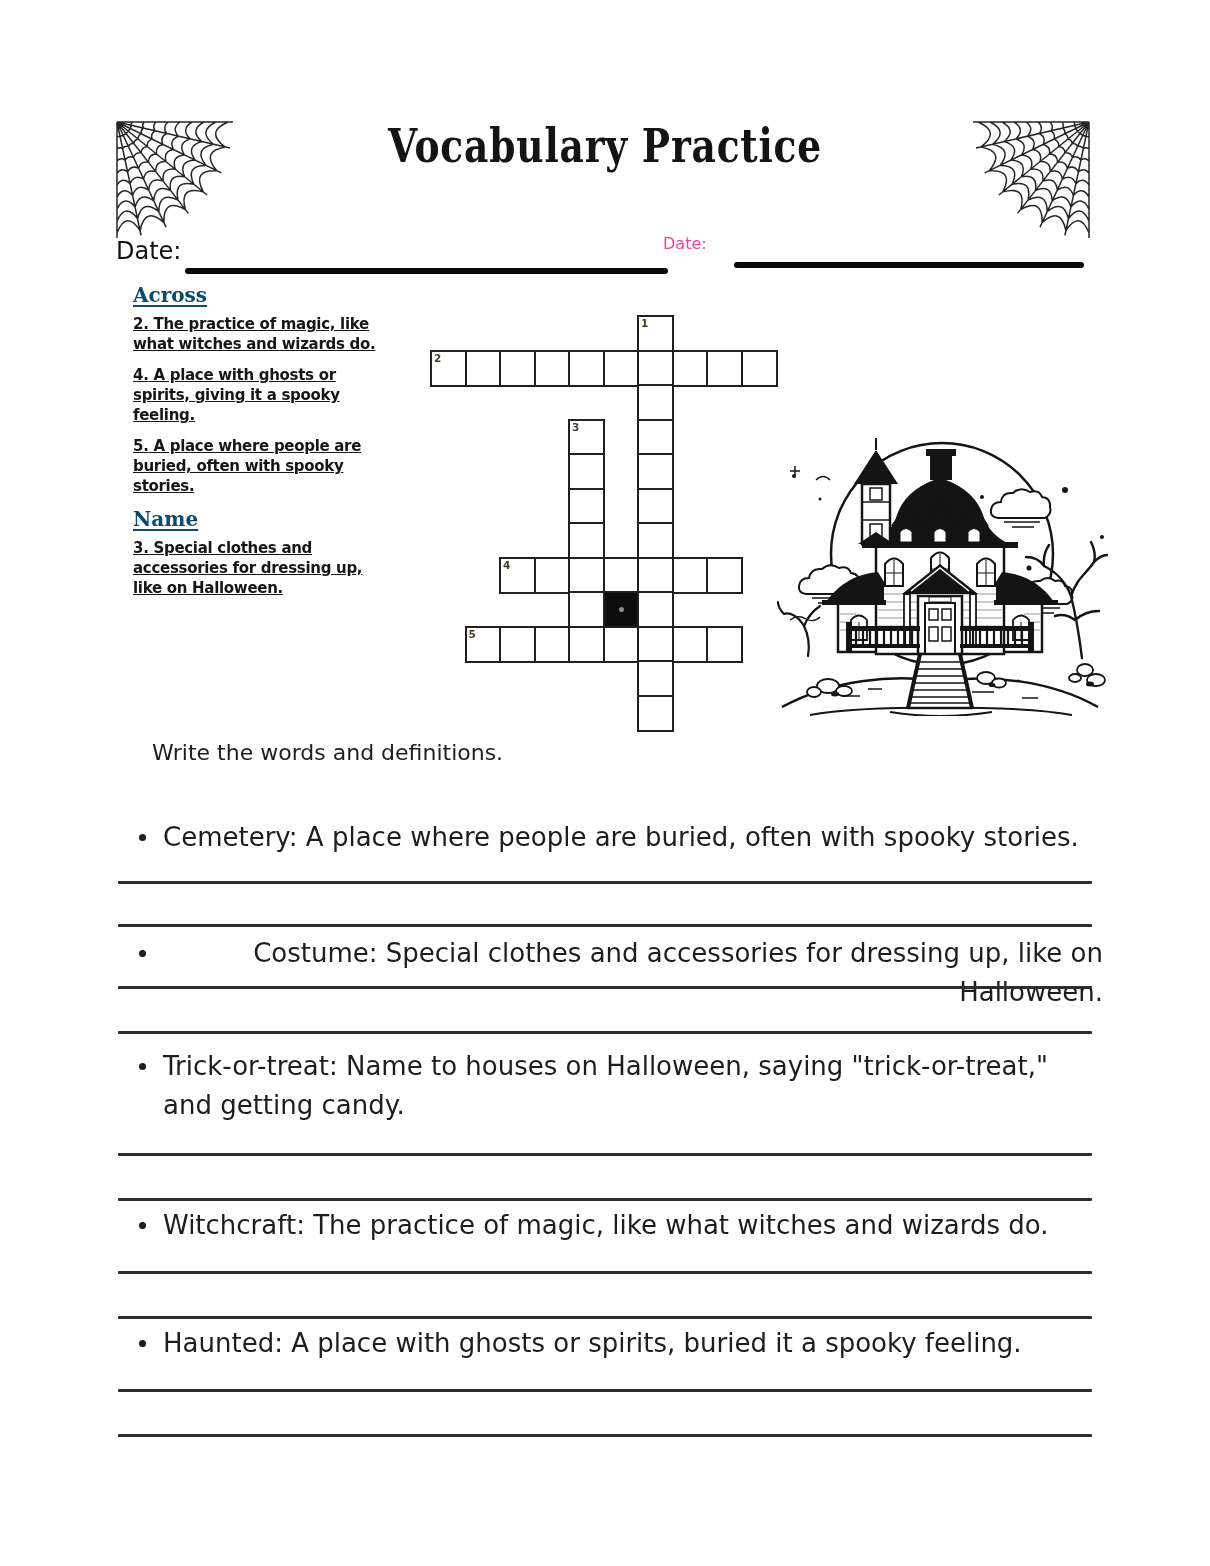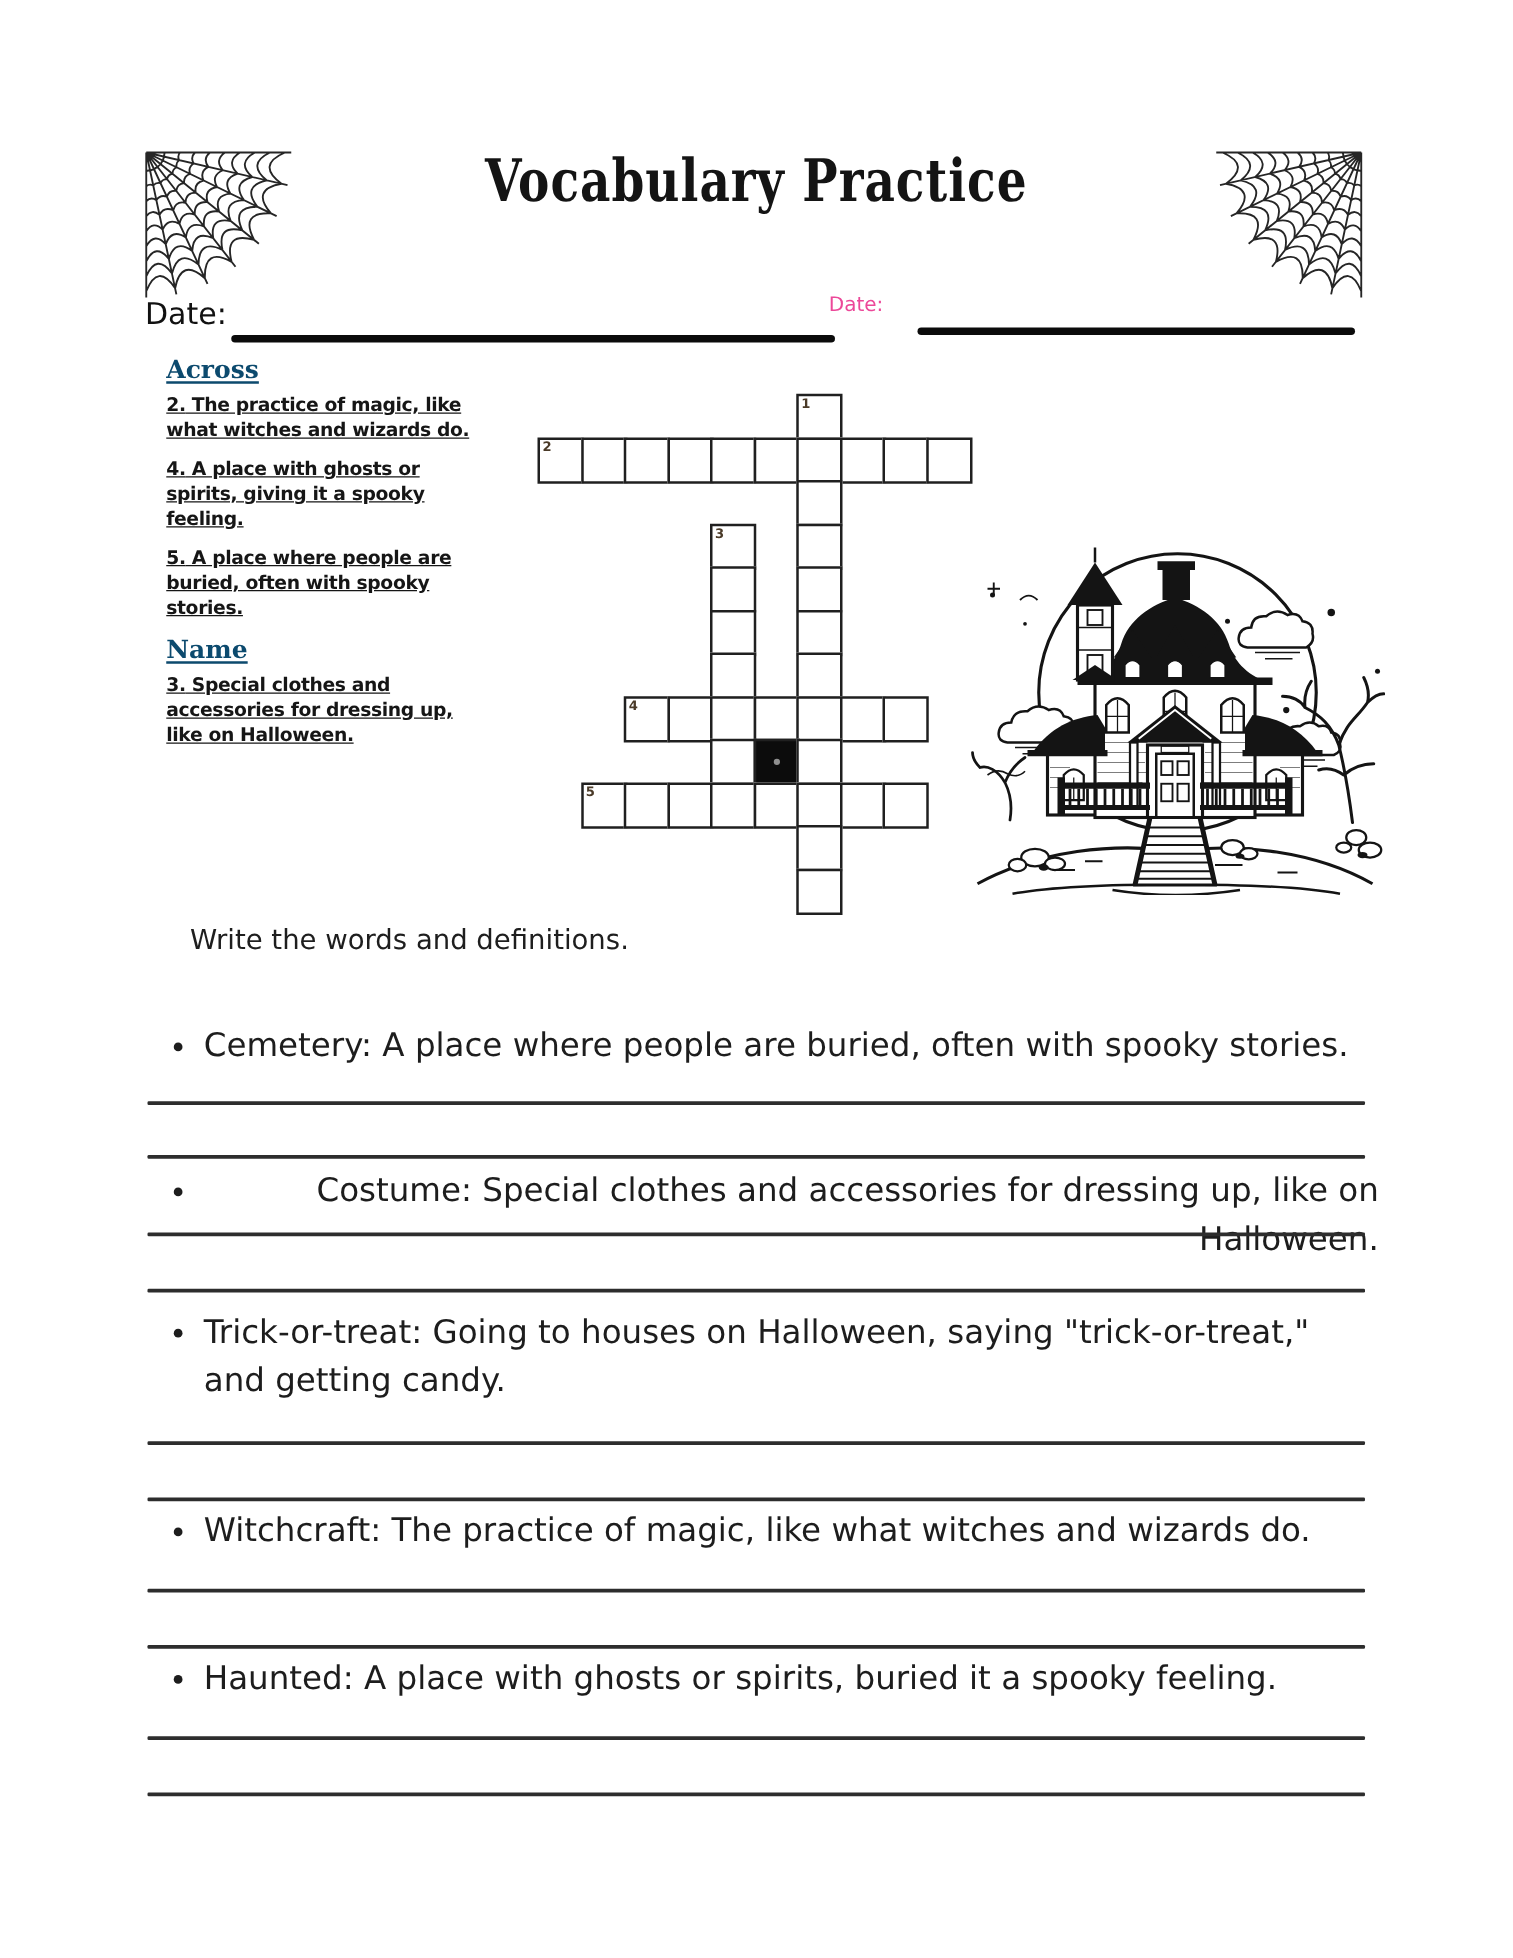--- a/index.html
+++ b/index.html
@@ -279,21 +279,21 @@
     </g>
   </svg>
 
   <div class="instruction">Write the words and definitions.</div>
   <div id="definitions">
       <div class="bullet" style="top: 834px;"></div>
       <div class="def-item" style="top: 818px;">Cemetery: A place where people are buried, often with spooky stories.</div>
       <div class="bullet" style="top: 950px;"></div>
       <div class="def-item" style="top: 934px; text-align: right;">Costume: Special clothes and accessories for dressing up, like on Halloween.</div>
       <div class="bullet" style="top: 1063px;"></div>
-      <div class="def-item" style="top: 1047px;">Trick-or-treat: Going to houses on Halloween, saying "trick-or-treat," and getting candy.</div>
+      <div class="def-item" style="top: 1047px;">Trick-or-treat: Name to houses on Halloween, saying "trick-or-treat," and getting candy.</div>
       <div class="bullet" style="top: 1222px;"></div>
       <div class="def-item" style="top: 1206px;">Witchcraft: The practice of magic, like what witches and wizards do.</div>
       <div class="bullet" style="top: 1340px;"></div>
       <div class="def-item" style="top: 1324px;">Haunted: A place with ghosts or spirits, buried it a spooky feeling.</div>
       <div class="answer-line" style="top: 881px;"></div>
       <div class="answer-line" style="top: 924px;"></div>
       <div class="answer-line" style="top: 986px;"></div>
       <div class="answer-line" style="top: 1031px;"></div>
       <div class="answer-line" style="top: 1153px;"></div>
       <div class="answer-line" style="top: 1198px;"></div>

